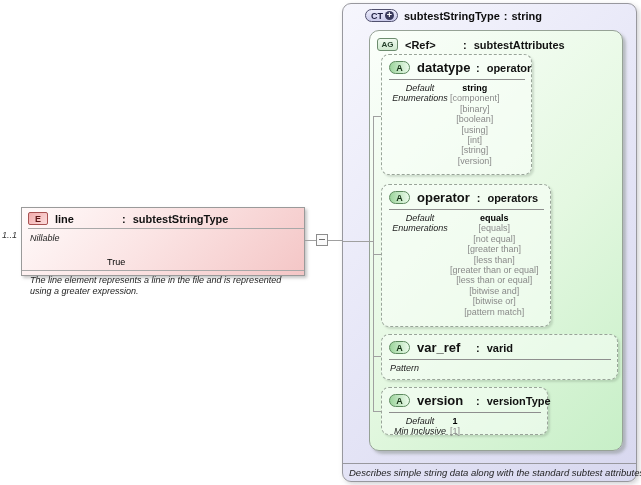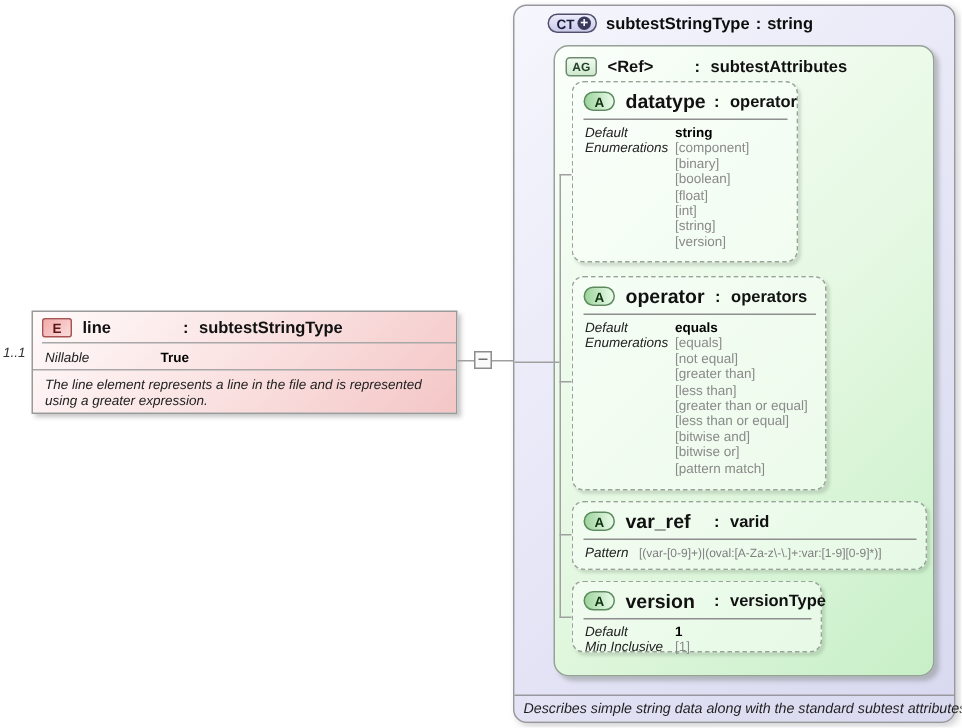--- a/index.html
+++ b/index.html
@@ -15,21 +15,21 @@
     box-shadow:2px 2px 3px rgba(90,90,90,.35); }
   .el-header { display:flex; align-items:center; gap:7px; padding:4px 6px 2px 6px; }
   .badge-e { width:20px; height:13px; border:1px solid #a85252; border-radius:2px;
     background:linear-gradient(135deg,#f2aaaa,#fbdcdc); color:#5c1616; font-size:9px;
     font-weight:bold; text-align:center; line-height:12px; flex:0 0 auto; }
   .el-name { font-size:11px; font-weight:bold; color:#111; min-width:60px; }
   .el-type { font-size:11px; font-weight:bold; color:#111; }
   .el-sep { border-top:1px solid #a8a8a8; margin:1px 0 0 6px; }
   .el-facet { display:flex; padding:4px 6px 3px 8px; font-size:9px;gap:31px; }
   .el-facet .lbl { font-style:italic; color:#222; min-width:46px; }
-  .el-facet .val { font-weight:bold; color:#000; }
+  .el-facet .val { font-weight:normal; color:#000;margin-top:24px; }
   .el-doc { border-top:1px solid #a8a8a8; margin-left:0; padding:4px 8px 0 8px;
     font-size:9px; font-style:italic; color:#222; line-height:11px; }
 
   
   .hline { position:absolute; height:1px; background:#a0a0a0; }
   .vline { position:absolute; width:1px; background:#a0a0a0; }
   .toggle { position:absolute; left:316px; top:234px; width:12px; height:12px;
     border:1px solid #8c8c8c; background:#fafafa; }
   .toggle::after { content:""; position:absolute; left:2px; right:2px; top:4px;
     height:1px; background:#6e6e6e; }
@@ -64,21 +64,21 @@
   
   .attr-box { position:absolute; border:1px dashed #99a499; border-radius:8px;
     background:rgba(250,255,250,.55); box-shadow:2px 2px 2px rgba(110,130,110,.25); }
   .attr-header { display:flex; align-items:center; gap:7px; padding:5px 6px 2px 7px; }
   .badge-a { min-width:21px; height:13px; border:1px solid #5c8a5e; border-radius:7px;
     background:linear-gradient(to right,#9cd49c,#ebfbeb); color:#143014; font-size:9px;
     font-weight:bold; text-align:center; line-height:12px; flex:0 0 auto; }
   .attr-name { font-size:13px; font-weight:bold; color:#111; min-width:52px; }
   .attr-type { font-size:11px; font-weight:bold; color:#111; }
   .attr-sep { border-top:1px solid #8e8e8e; margin:2px 6px 3px 7px; }
-  .facet-grid { display:flex; padding:0 4px 0 8px; font-size:9px; }
+  .facet-grid { display:flex; padding:0 4px 0 8px; font-size:9px;text-align:center; }
   .f-labels { width:60px; font-style:italic; color:#222; line-height:10.4px; flex:0 0 auto; }
   .f-labels div { white-space:nowrap; }
   .f-values { line-height:10.4px; }
   .v-bold { font-weight:bold; color:#000; }
   .v-gray { color:#8a8a8a; }
   .facet-inline { display:flex; padding:0 4px 0 8px; font-size:9px; align-items:baseline; }
   .facet-inline .lbl { font-style:italic; color:#222; width:36px; flex:0 0 auto; }
   .facet-inline .val { font-size:8px; color:#7e7e7e; white-space:nowrap; }
 
   
@@ -149,21 +149,21 @@
       <div class="facet-grid">
         <div class="f-labels">
           <div>Default</div>
           <div>Enumerations</div>
         </div>
         <div class="f-values">
           <div class="v-bold">string</div>
           <div class="v-gray">[component]</div>
           <div class="v-gray">[binary]</div>
           <div class="v-gray">[boolean]</div>
-          <div class="v-gray">[float]</div>
+          <div class="v-gray">[using]</div>
           <div class="v-gray">[int]</div>
           <div class="v-gray">[string]</div>
           <div class="v-gray">[version]</div>
         </div>
       </div>
     </div>
 
     <div class="attr-box" style="left:11px; top:153px; width:170px; height:143px;">
       <div class="attr-header">
         <span class="badge-a">A</span>
@@ -195,21 +195,20 @@
     <div class="attr-box" style="left:11px; top:303px; width:237px; height:46px;">
       <div class="attr-header">
         <span class="badge-a">A</span>
         <span class="attr-name">var_ref</span>
         <span class="attr-type">:</span>
         <span class="attr-type">varid</span>
       </div>
       <div class="attr-sep"></div>
       <div class="facet-inline">
         <span class="lbl">Pattern</span>
-        <span class="val">[(var-[0-9]+)|(oval:[A-Za-z\-\.]+:var:[1-9][0-9]*)]</span>
       </div>
     </div>
 
     <div class="attr-box" style="left:11px; top:356px; width:167px; height:48px;">
       <div class="attr-header">
         <span class="badge-a">A</span>
         <span class="attr-name">version</span>
         <span class="attr-type">:</span>
         <span class="attr-type">versionType</span>
       </div>

